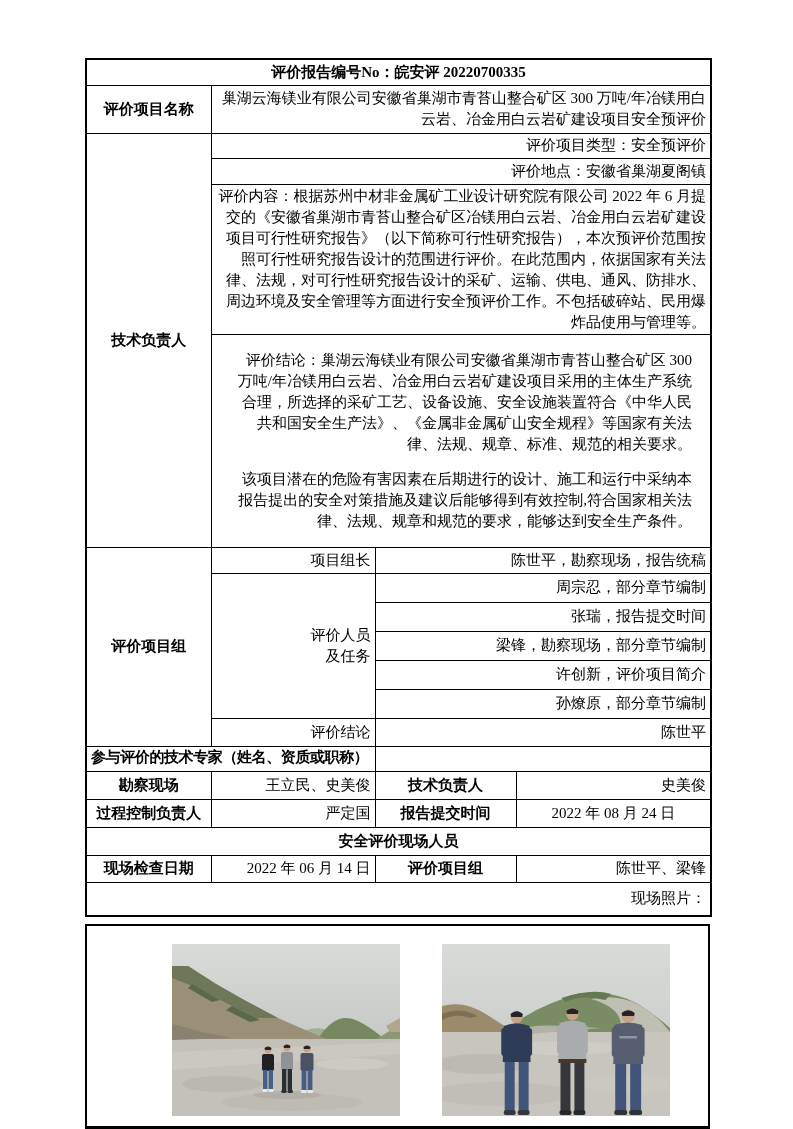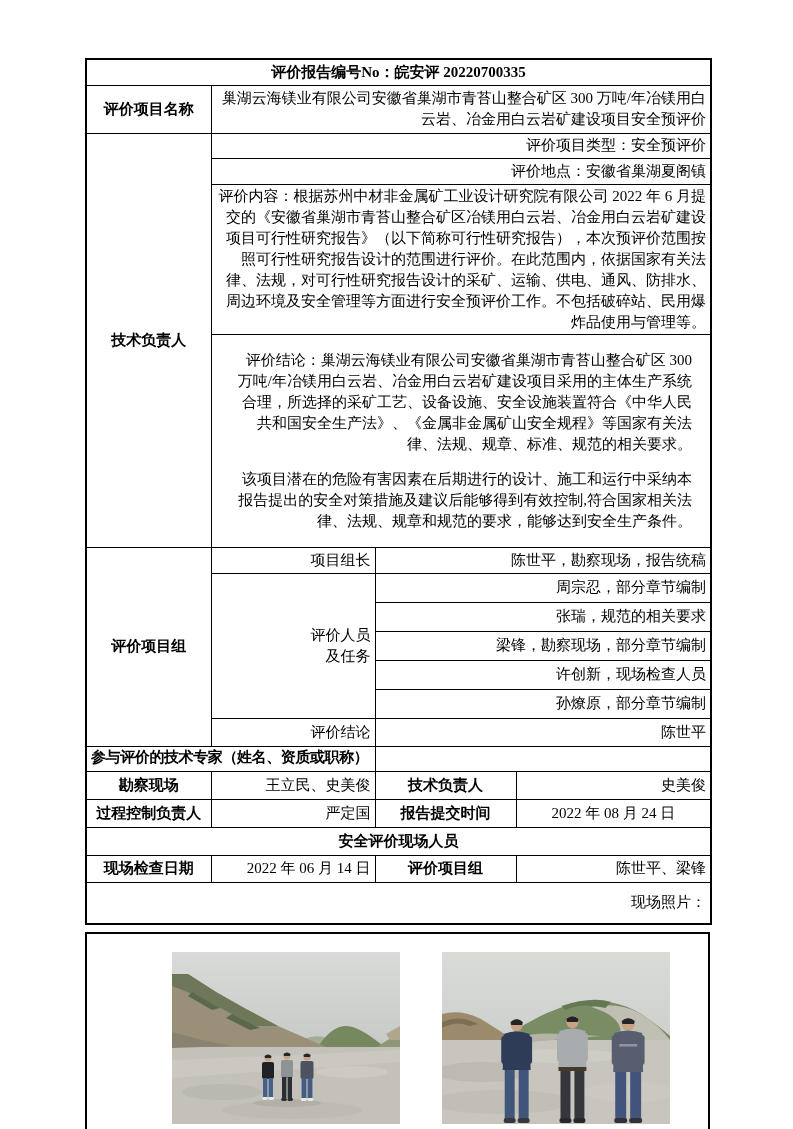--- a/index.html
+++ b/index.html
@@ -87,27 +87,27 @@
       <td rowspan="7" class="c lbl">评价项目组</td>
       <td class="v">项目组长</td>
       <td colspan="2" class="v">陈世平，勘察现场，报告统稿</td>
     </tr>
     <tr style="height:29px">
       <td rowspan="5" class="v pre">评价人员
 及任务</td>
       <td colspan="2" class="v">周宗忍，部分章节编制</td>
     </tr>
     <tr style="height:29px">
-      <td colspan="2" class="v">张瑞，规范的相关要求</td>
+      <td colspan="2" class="v">张瑞，报告提交时间</td>
     </tr>
     <tr style="height:29px">
       <td colspan="2" class="v">梁锋，勘察现场，部分章节编制</td>
     </tr>
     <tr style="height:29px">
-      <td colspan="2" class="v">许创新，现场检查人员</td>
+      <td colspan="2" class="v">许创新，评价项目简介</td>
     </tr>
     <tr style="height:29px">
       <td colspan="2" class="v">孙燎原，部分章节编制</td>
     </tr>
     <tr style="height:28px">
       <td class="v">评价结论</td>
       <td colspan="2" class="v">陈世平</td>
     </tr>
     <tr style="height:25px">
       <td colspan="2" class="tight">参与评价的技术专家（姓名、资质或职称）</td>
@@ -127,21 +127,21 @@
     </tr>
     <tr style="height:28px">
       <td colspan="4" class="hdr">安全评价现场人员</td>
     </tr>
     <tr style="height:27px">
       <td class="c lbl">现场检查日期</td>
       <td class="v">2022 年 06 月 14 日</td>
       <td class="c lbl">评价项目组</td>
       <td class="v">陈世平、梁锋</td>
     </tr>
-    <tr style="height:42px">
+    <tr style="height:34px">
       <td colspan="4" class="v" style="padding-left:12px">现场照片：</td>
     </tr>
   </tbody>
     </table>
 
   <div class="photo-box">
     <div class="photo photo-left">
       <svg viewBox="0 0 228 172" preserveAspectRatio="none">
         <defs>
           <linearGradient id="skyL" x1="0" y1="0" x2="0" y2="1">

